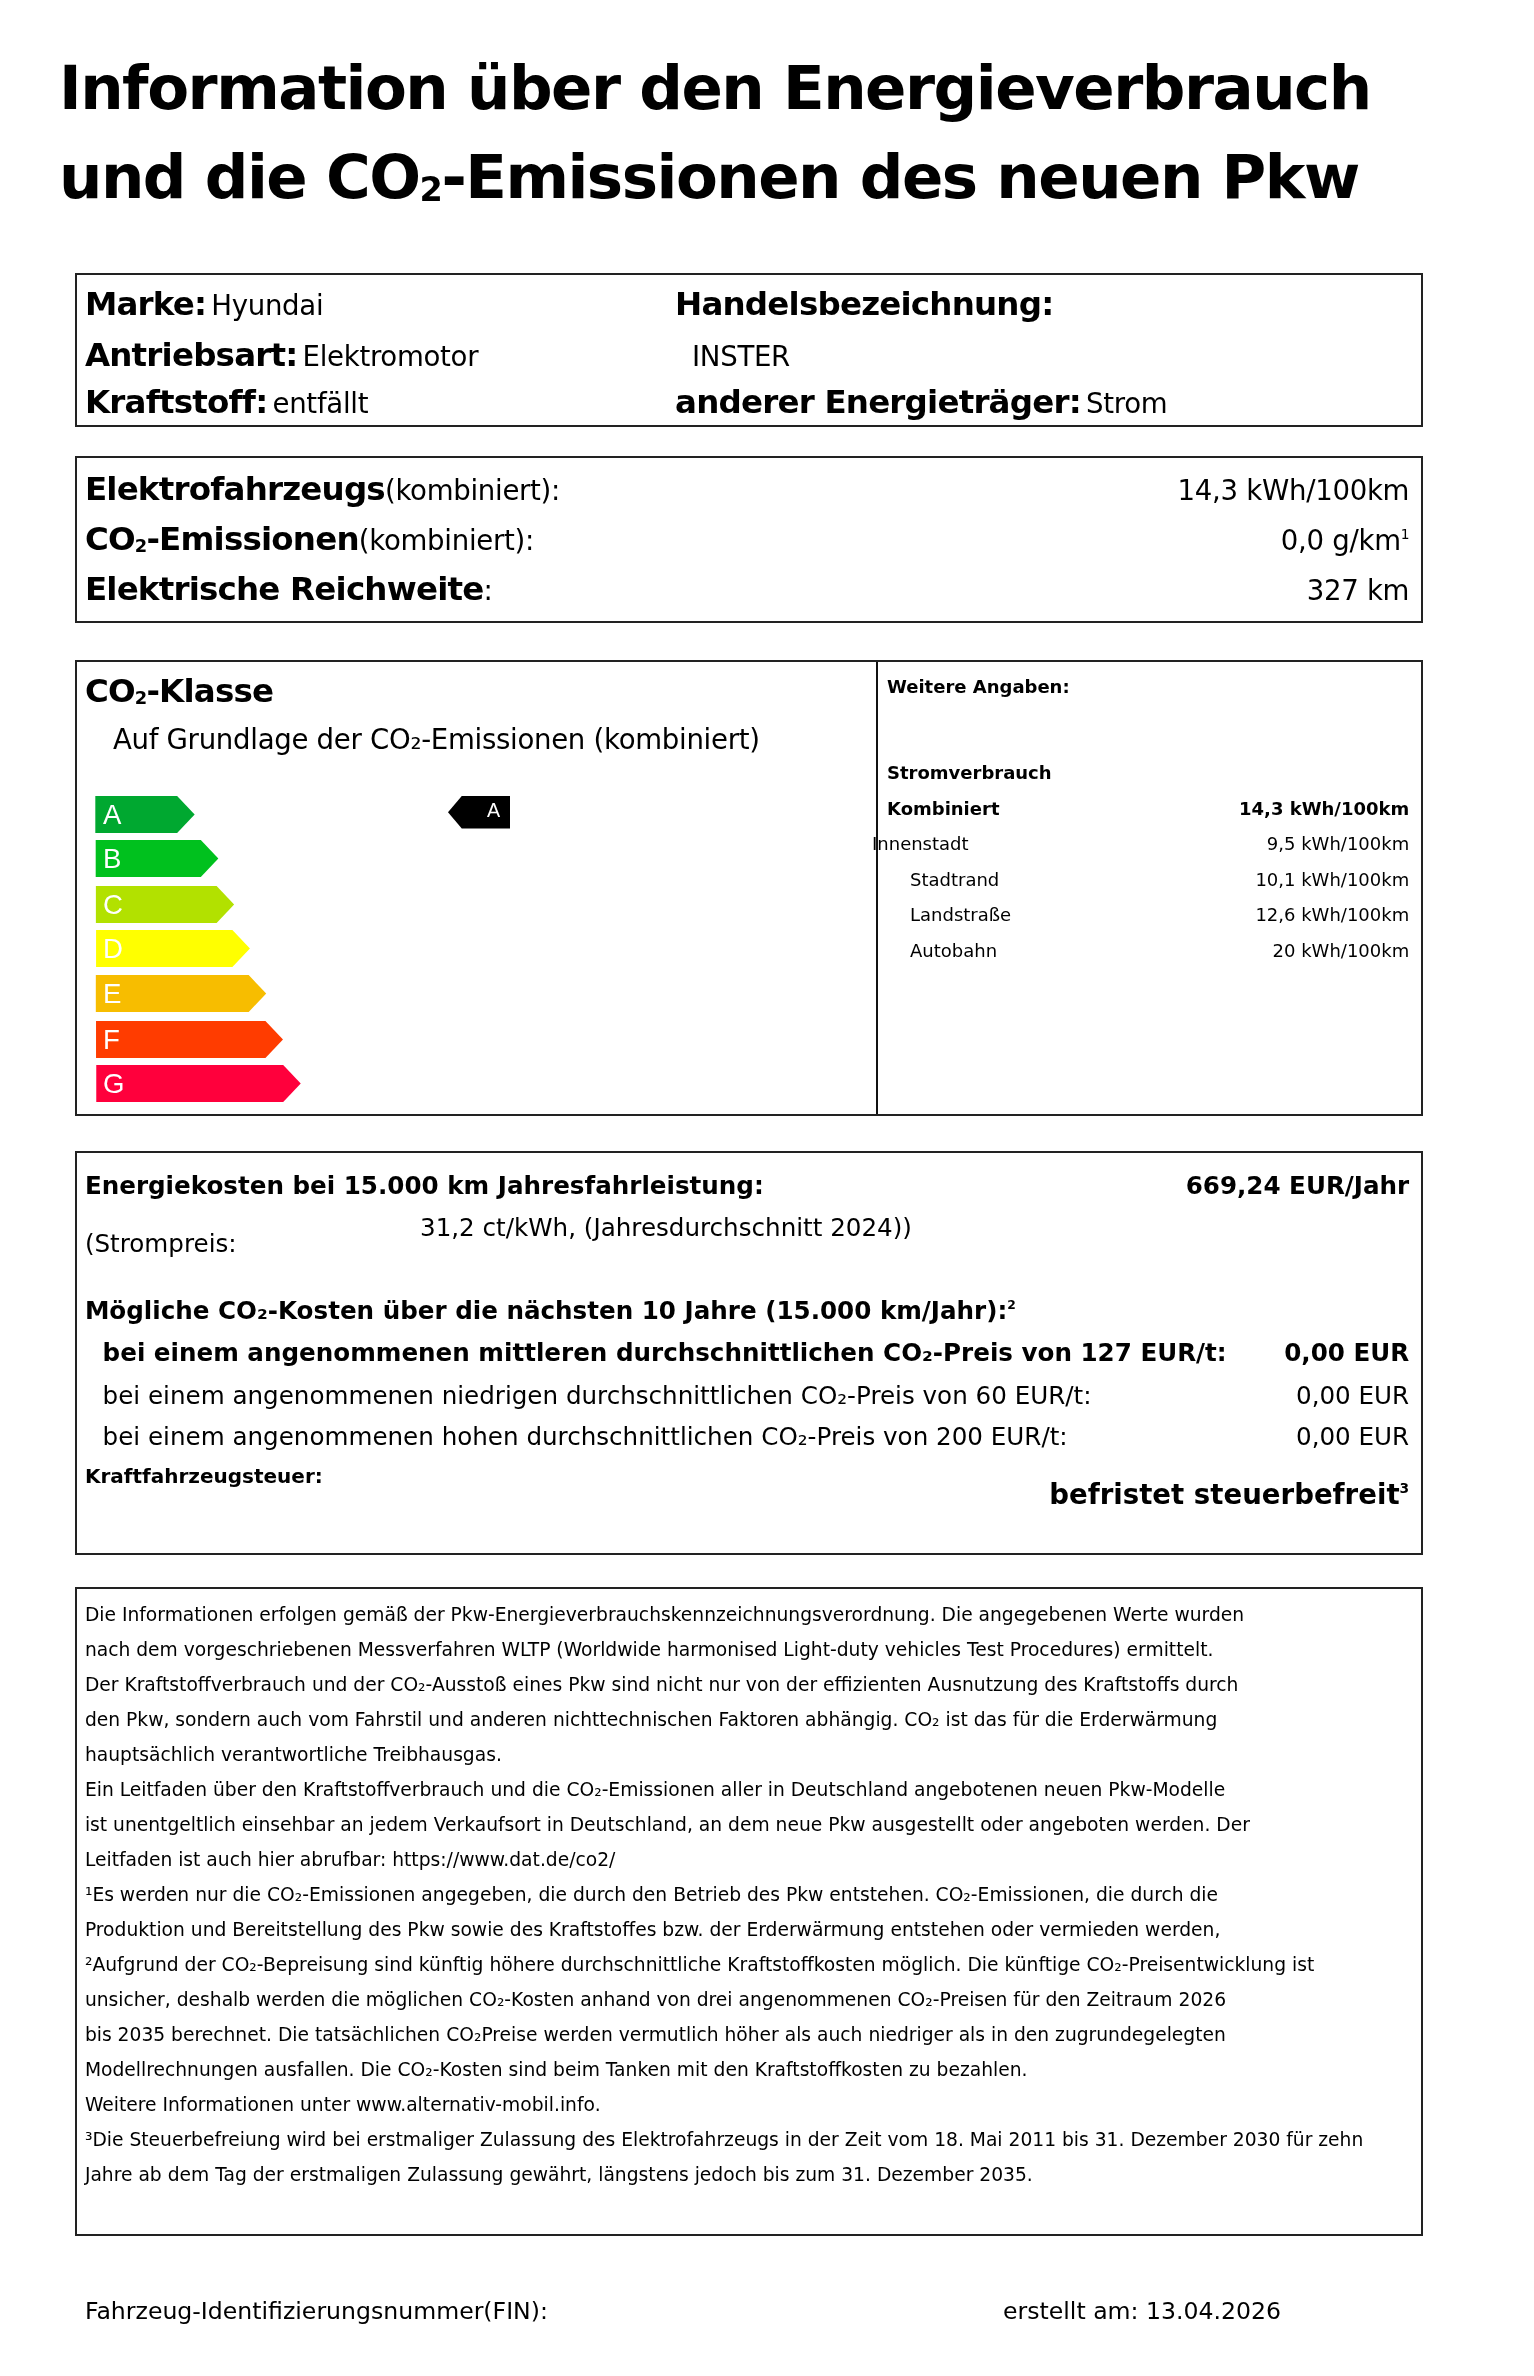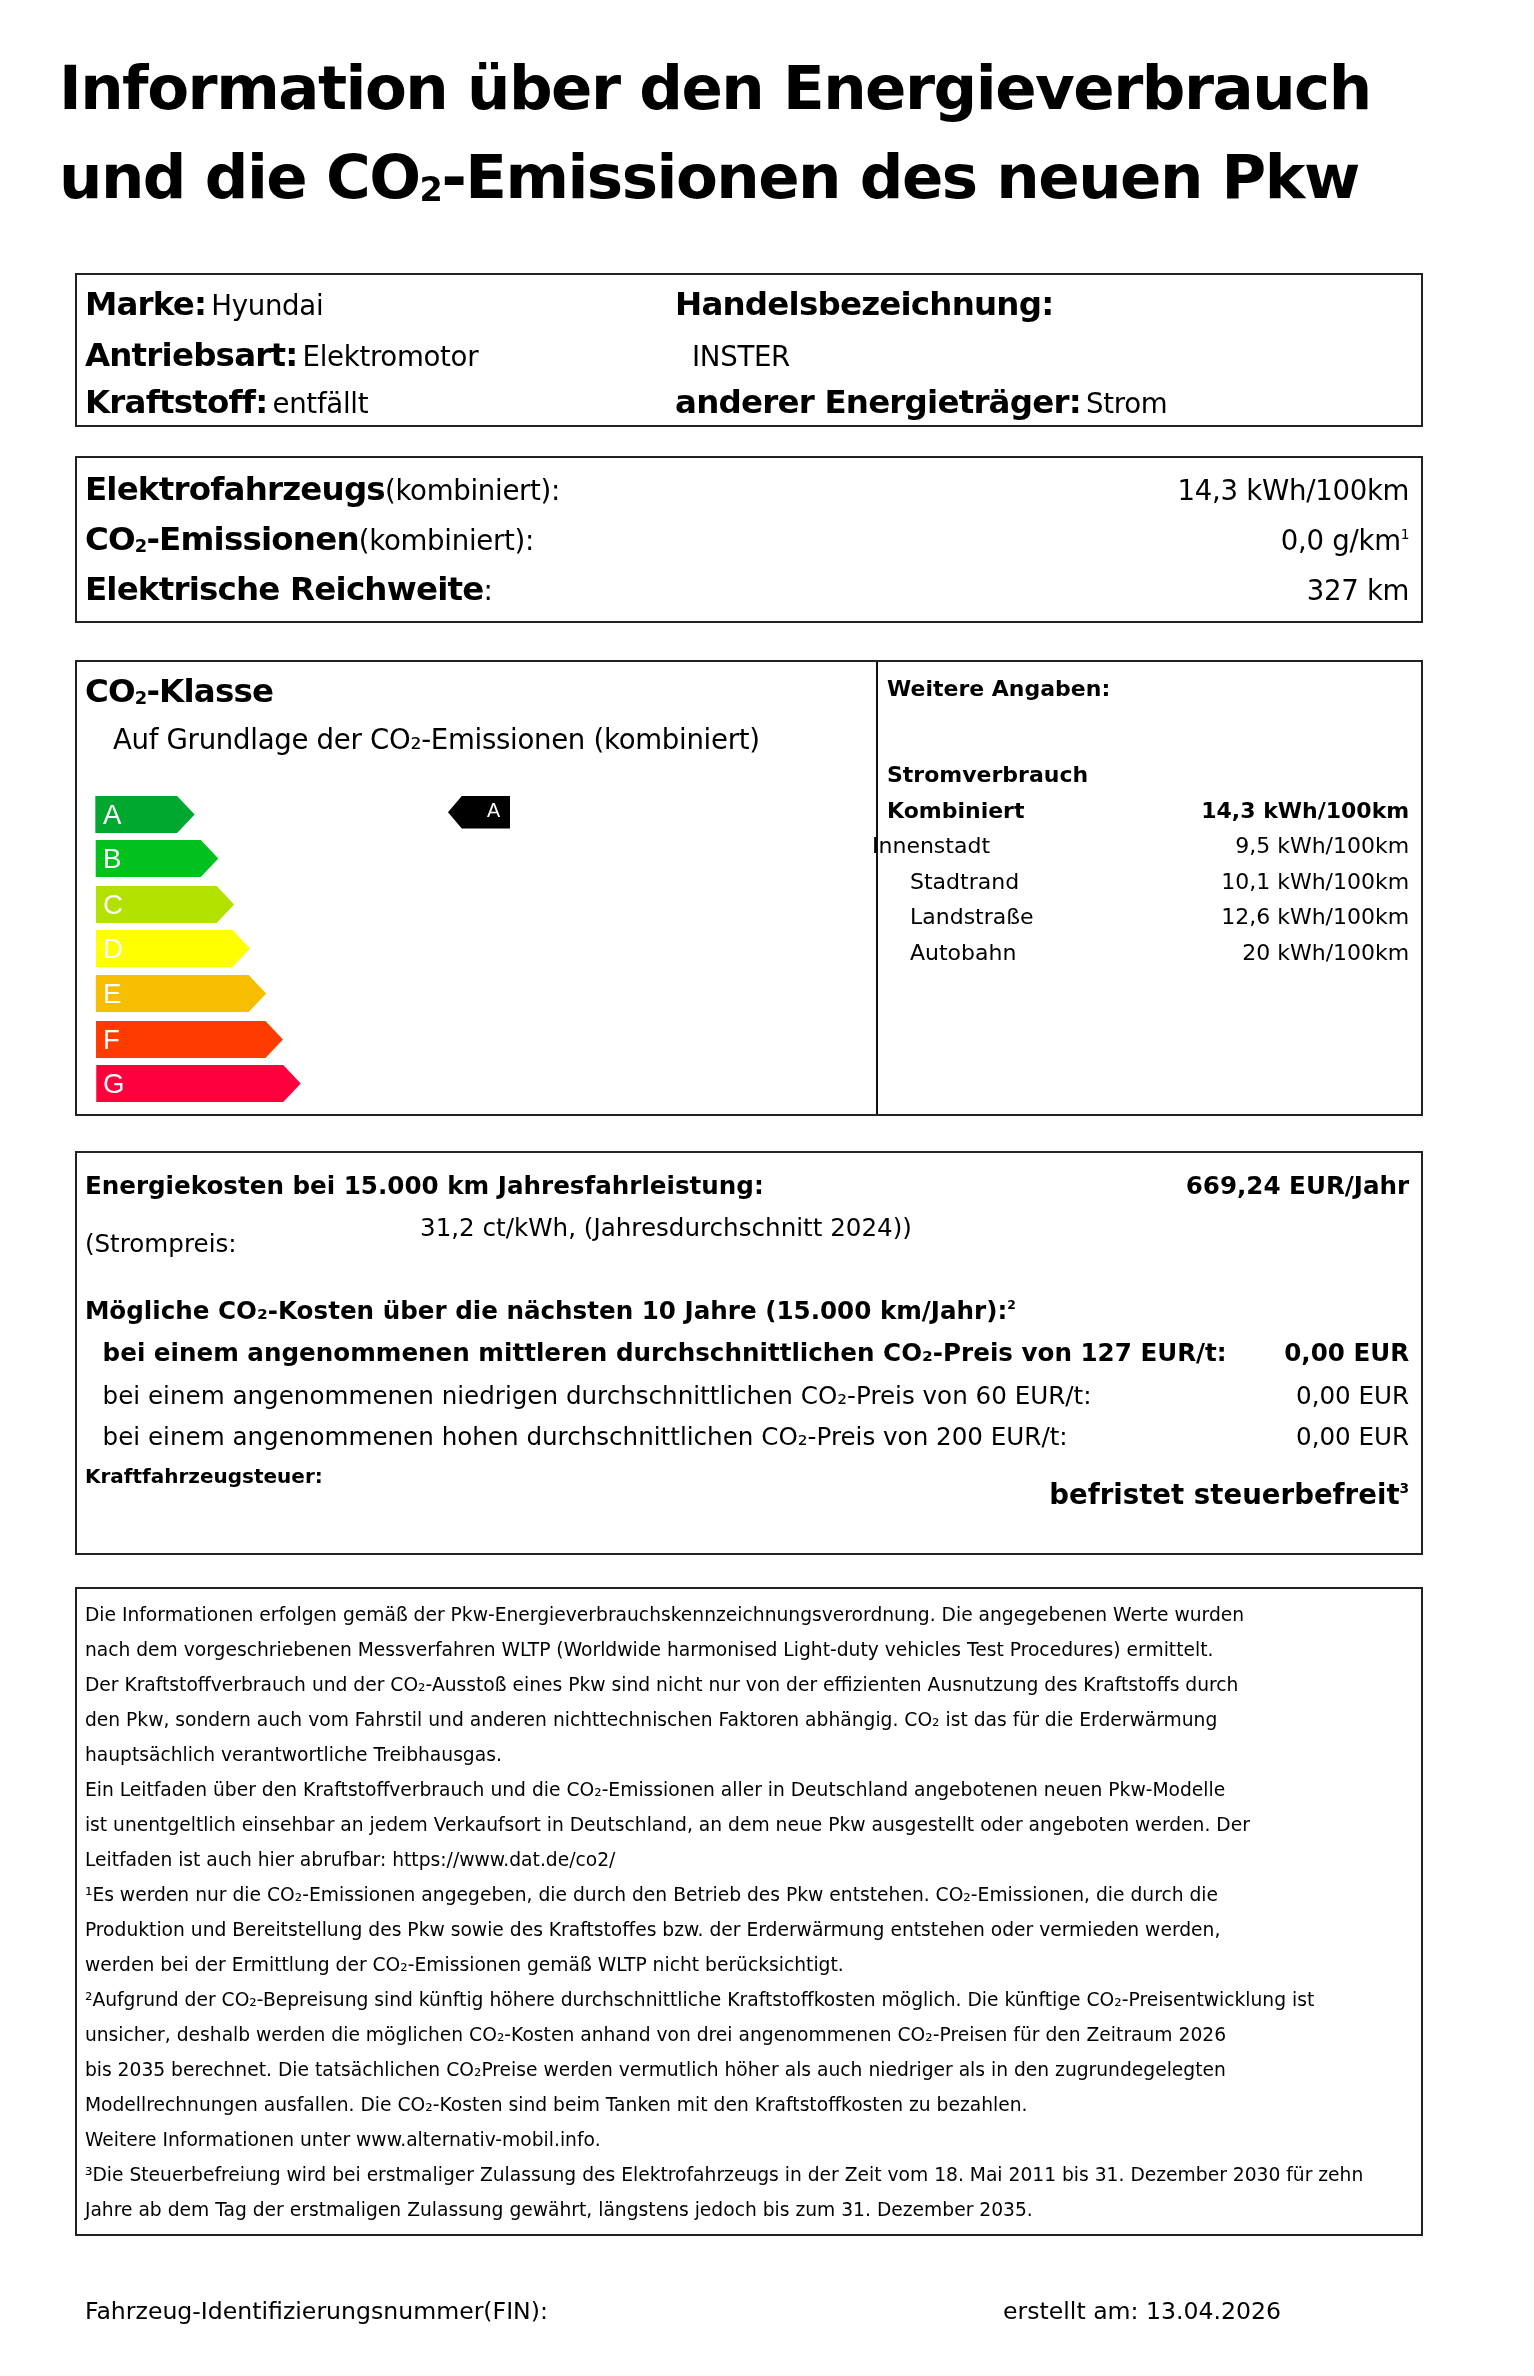--- a/index.html
+++ b/index.html
@@ -11,21 +11,21 @@
   .b { font-weight:bold; }
   .lbl-big { font-weight:bold; font-size:32.5px; letter-spacing:-0.8px; }
   .val { font-size:27.6px; letter-spacing:-0.3px; }
   .row { position:absolute; white-space:nowrap; }
   .right { text-align:right; }
   sub.co2 { font-size:0.55em; vertical-align:-0.1em; }
   sup.fn { font-size:0.5em; vertical-align:0.8em; }
   .bar { position:absolute; left:95px; height:37px; }
   .bar svg { display:block; }
   .bar span { position:absolute; left:7.9px; top:3px; color:#fff; font-size:27.6px; font-family:"Liberation Sans", sans-serif; }
-  .wa { font-size:22px; }
+  .wa { font-size:18px; }
   .fine { font-size:18.7px; line-height:35px; white-space:nowrap; }
   .costs { font-size:24.6px; }
 </style>
 </head>
 <body>
 
 <div class="abs title" style="top:57px;">Information über den Energieverbrauch</div>
 <div class="abs title" style="top:146px;"><span>und die CO</span><sub class="co2">2</sub><span>-Emissionen des neuen Pkw</span></div>
 
 <div class="box" style="left:75px; top:273px; width:1348px; height:154px;">
@@ -165,21 +165,20 @@
   <div class="fine">Die Informationen erfolgen gemäß der Pkw-Energieverbrauchskennzeichnungsverordnung. Die angegebenen Werte wurden</div>
   <div class="fine">nach dem vorgeschriebenen Messverfahren WLTP (Worldwide harmonised Light-duty vehicles Test Procedures) ermittelt.</div>
   <div class="fine">Der Kraftstoffverbrauch und der CO₂-Ausstoß eines Pkw sind nicht nur von der effizienten Ausnutzung des Kraftstoffs durch</div>
   <div class="fine">den Pkw, sondern auch vom Fahrstil und anderen nichttechnischen Faktoren abhängig. CO₂ ist das für die Erderwärmung</div>
   <div class="fine">hauptsächlich verantwortliche Treibhausgas.</div>
   <div class="fine">Ein Leitfaden über den Kraftstoffverbrauch und die CO₂-Emissionen aller in Deutschland angebotenen neuen Pkw-Modelle</div>
   <div class="fine">ist unentgeltlich einsehbar an jedem Verkaufsort in Deutschland, an dem neue Pkw ausgestellt oder angeboten werden. Der</div>
   <div class="fine">Leitfaden ist auch hier abrufbar: https://www.dat.de/co2/</div>
   <div class="fine">¹Es werden nur die CO₂-Emissionen angegeben, die durch den Betrieb des Pkw entstehen. CO₂-Emissionen, die durch die</div>
   <div class="fine">Produktion und Bereitstellung des Pkw sowie des Kraftstoffes bzw. der Erderwärmung entstehen oder vermieden werden,</div>
-  <div class="fine">werden bei der Ermittlung der CO₂-Emissionen gemäß WLTP nicht berücksichtigt.</div>
   <div class="fine">²Aufgrund der CO₂-Bepreisung sind künftig höhere durchschnittliche Kraftstoffkosten möglich. Die künftige CO₂-Preisentwicklung ist</div>
   <div class="fine">unsicher, deshalb werden die möglichen CO₂-Kosten anhand von drei angenommenen CO₂-Preisen für den Zeitraum 2026</div>
   <div class="fine">bis 2035 berechnet. Die tatsächlichen CO₂Preise werden vermutlich höher als auch niedriger als in den zugrundegelegten</div>
   <div class="fine">Modellrechnungen ausfallen. Die CO₂-Kosten sind beim Tanken mit den Kraftstoffkosten zu bezahlen.</div>
   <div class="fine">Weitere Informationen unter www.alternativ-mobil.info.</div>
   <div class="fine">³Die Steuerbefreiung wird bei erstmaliger Zulassung des Elektrofahrzeugs in der Zeit vom 18. Mai 2011 bis 31. Dezember 2030 für zehn</div>
   <div class="fine">Jahre ab dem Tag der erstmaligen Zulassung gewährt, längstens jedoch bis zum 31. Dezember 2035.</div>
 </div>
 
 <div class="row" style="left:85px; top:2297px; font-size:23.6px;">Fahrzeug-Identifizierungsnummer(FIN):</div>

